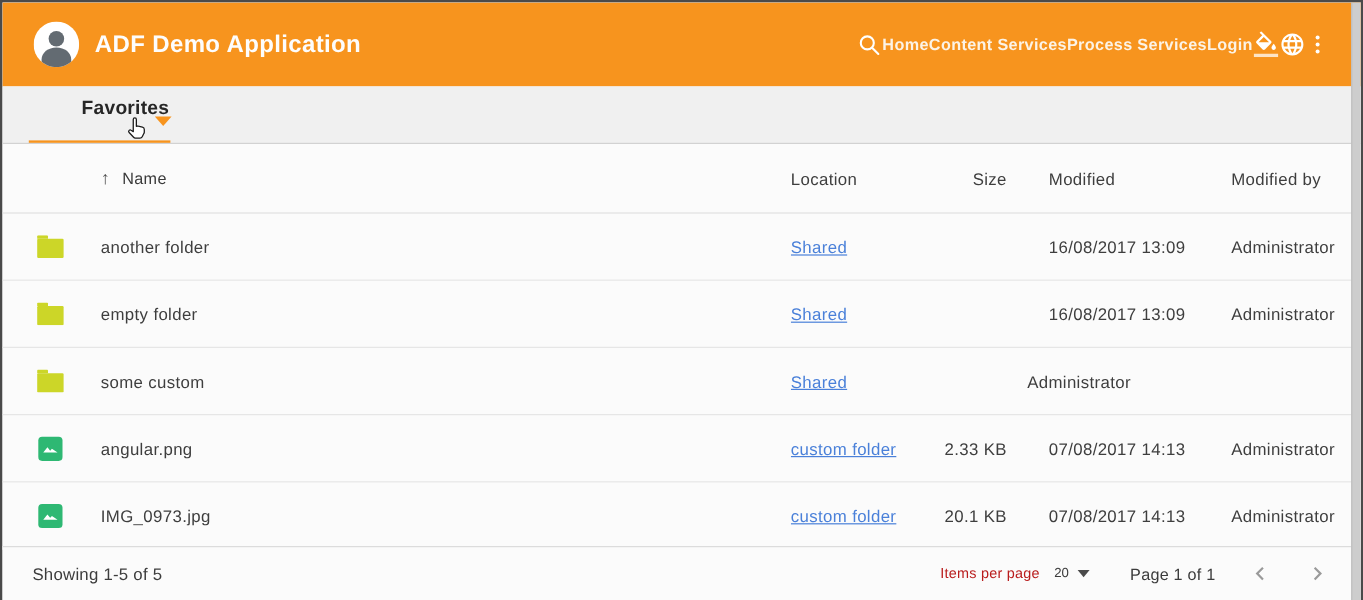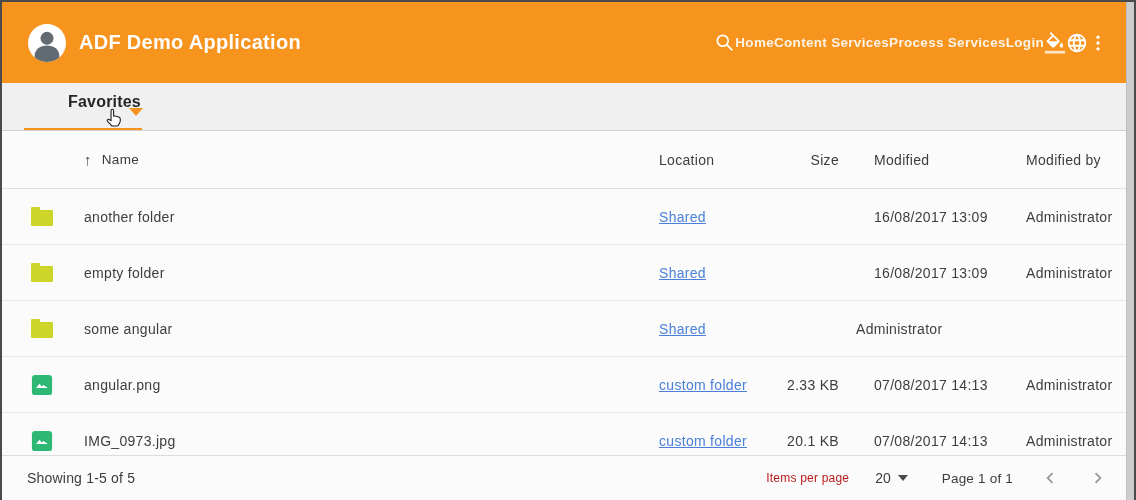--- a/index.html
+++ b/index.html
@@ -6,21 +6,21 @@
   .frame{
     position:relative;width:1136px;height:500px;box-sizing:border-box;
     border:2px solid #4a4a4a;border-bottom:none;overflow:hidden;background:#fbfbfb;
   }
   .textured{
     background-image:radial-gradient(rgba(0,0,0,0.035) 1px, transparent 1px);
     background-size:4px 4px;
   }
   
   .app-header{
-    height:81px;background:var(--accent,#F7941E);display:flex;align-items:center;
+    height:70px;background:var(--accent,#F7941E);display:flex;align-items:center;
     padding:0 26px 0 26px;box-sizing:border-box;color:#fff;
   }
   .avatar-wrap{width:38px;height:38px;flex:0 0 auto;cursor:pointer;}
   .app-title{font-size:20px;font-weight:700;letter-spacing:.3px;margin:0 0 0 13px;color:#fdfdfd;flex:0 0 auto;}
   .header-nav{margin-left:auto;display:flex;align-items:center;}
   .icon-btn{background:none;border:none;padding:0;cursor:pointer;display:flex;align-items:center;}
   .nav-item{
     background:none;border:none;color:#fcf3e6;font-family:"Liberation Sans",sans-serif;
     font-size:13.5px;font-weight:700;letter-spacing:.3px;cursor:pointer;padding:0;
   }
@@ -66,21 +66,21 @@
   
   .pager{
     position:absolute;left:0;right:7px;bottom:0;height:45px;border-top:1px solid #dcdcdc;
     display:flex;align-items:center;box-sizing:border-box;background:#fbfbfb;
     padding:0 18px 0 25px;
   }
   .showing{font-size:14px;color:#3c3c3c;letter-spacing:.2px;}
   .pager-right{margin-left:auto;display:flex;align-items:center;}
   .ipp-label{font-size:12px;color:#b91c1c;letter-spacing:.2px;}
   .ipp-select{display:flex;align-items:center;gap:7px;margin-left:12px;background:none;border:none;cursor:pointer;padding:0;}
-  .ipp-value{font-size:14px;color:#3c3c3c;font-family:"Liberation Sans",sans-serif;margin-left:14px;}
+  .ipp-value{font-size:11px;color:#3c3c3c;font-family:"Liberation Sans",sans-serif;}
   .ipp-caret{width:0;height:0;border-left:5px solid transparent;border-right:5px solid transparent;border-top:6px solid #4a4a4a;}
   .page-label{font-size:13.5px;color:#3c3c3c;margin-left:34px;letter-spacing:.2px;}
   .chev-btn{background:none;border:none;cursor:pointer;padding:0;margin-left:26px;display:flex;align-items:center;}
   
   .scroll-strip{position:absolute;top:0;right:0;bottom:0;width:7px;background:#cdcdcd;border-left:1px solid #bfbfbf;cursor:pointer;}
 </style>
 </head>
 <body>
 
 <div class="frame">
@@ -185,21 +185,21 @@
       <div class="cell cell-size"></div>
       <div class="cell cell-modified">16/08/2017 13:09</div>
       <div class="cell cell-modifiedby">Administrator</div>
     </div>
 
     <div class="t-row">
       <div class="cell cell-icon">
         <span class="folder-icon"></span>
 
       </div>
-      <div class="cell cell-name">some angular</div>
+      <div class="cell cell-name">some custom</div>
       <div class="cell cell-location">
         <span class="loc-link">Shared</span>
       </div>
       <div class="cell cell-size"></div>
       <div class="cell cell-modifiedby">Administrator</div>
     </div>
 
     <div class="t-row">
       <div class="cell cell-icon">
 

